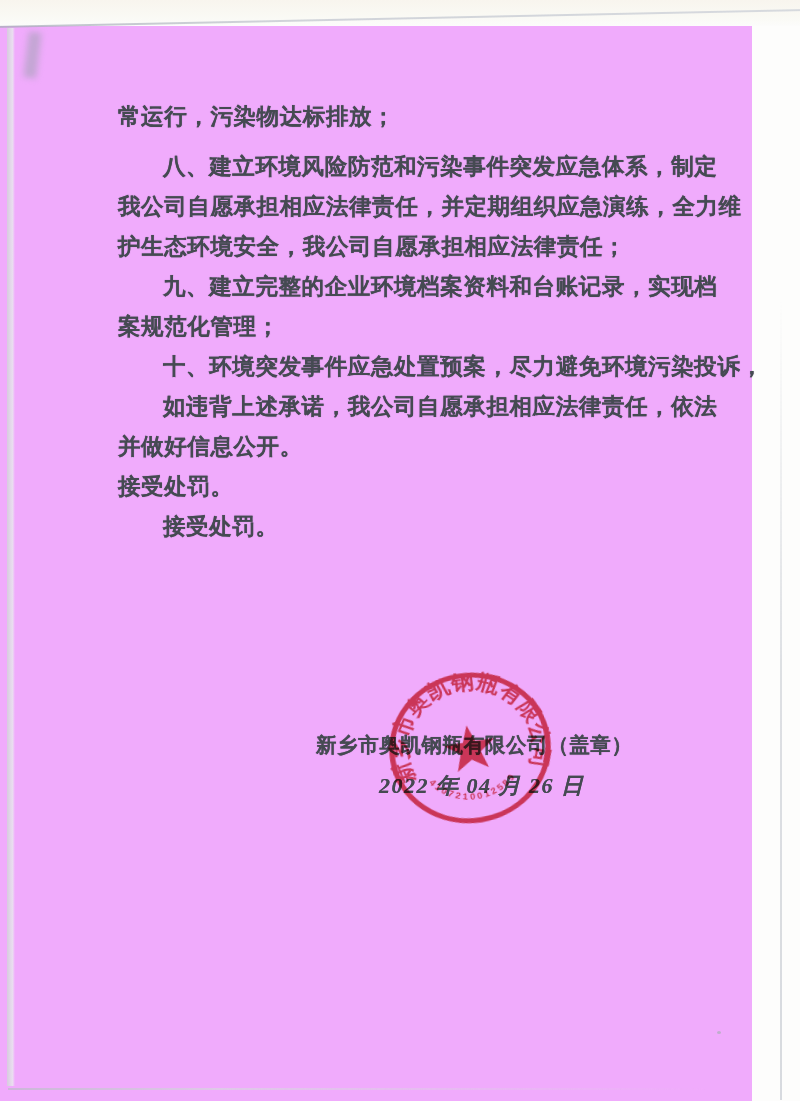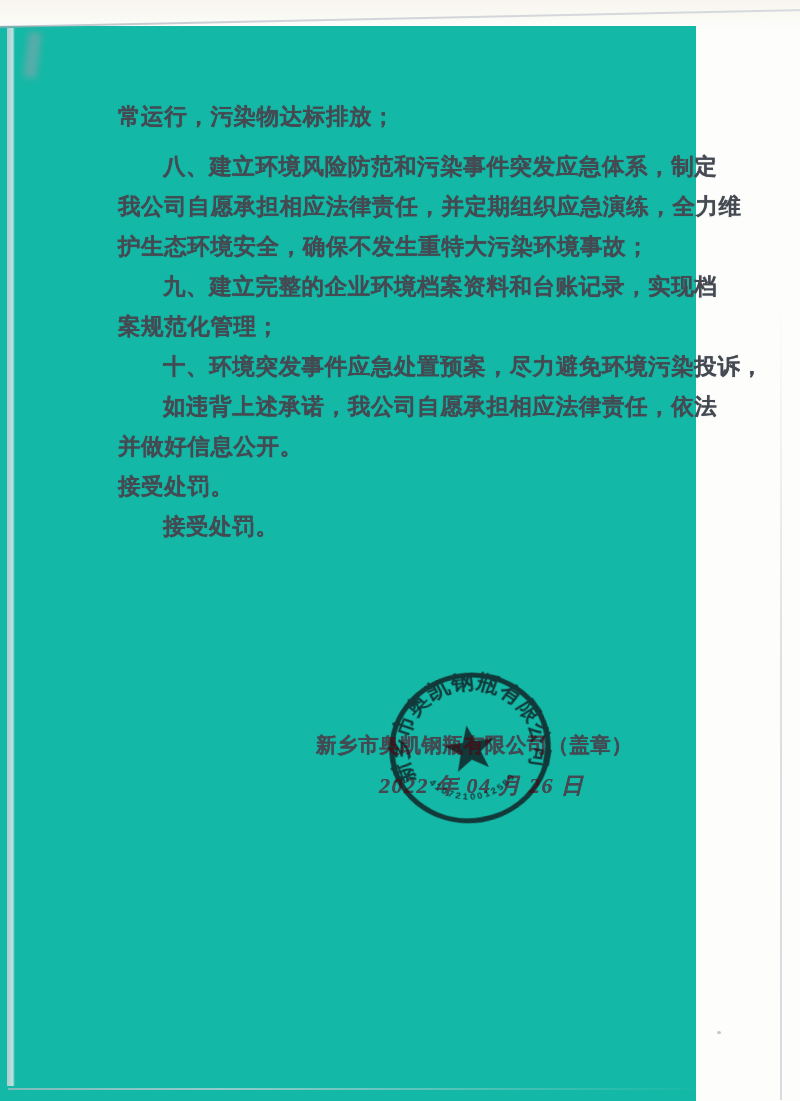--- a/index.html
+++ b/index.html
@@ -1,21 +1,21 @@
 <!DOCTYPE html>
 <html><head>
 <meta charset="utf-8">
 <style>
   html,body{margin:0;padding:0;}
   body{
     width:800px;height:1101px;overflow:hidden;
     background:#fdfdfc;
     font-family:"Liberation Sans","DejaVu Sans",sans-serif;
   }
-  .stage{position:relative;width:696px;height:1101px;background:#14b8a6;}
+  .stage{position:relative;width:752px;height:1101px;background:#f0abfc;}
 
   
   .top-strip{position:absolute;left:0;top:0;width:800px;height:26px;
     background:linear-gradient(180deg,#f8f5ee 0%,#fafaf5 70%,#fcfcfb 100%);}
   .top-edge-line{position:absolute;left:-6px;top:26px;width:815px;height:2.4px;
     background:linear-gradient(90deg,#a8aeb9 0%,#c2c6cf 35%,#ccd0d8 100%);
     transform:rotate(-1.2deg);transform-origin:left center;
     opacity:.75;filter:blur(.4px);border-radius:2px;}
   .left-edge-band{position:absolute;left:7px;top:28px;width:8px;height:1058px;
     background:linear-gradient(90deg,#d2d4d9 0%,#e9ebee 70%,rgba(255,255,255,0) 100%);
@@ -72,21 +72,21 @@
   <div class="left-edge-band"></div>
   <div class="corner-smudge"></div>
   <div class="right-edge-line"></div>
   <div class="bottom-edge-line"></div>
   <div class="speck"></div>
 
   <div class="body-text" style="color: rgb(69, 74, 82);">
     <div class="line">常运行，污染物达标排放；</div>
     <div class="line indent gap-lg">八、建立环境风险防范和污染事件突发应急体系，制定</div>
     <div class="line">我公司自愿承担相应法律责任，并定期组织应急演练，全力维</div>
-    <div class="line">护生态环境安全，确保不发生重特大污染环境事故；</div>
+    <div class="line">护生态环境安全，我公司自愿承担相应法律责任；</div>
     <div class="line indent">九、建立完整的企业环境档案资料和台账记录，实现档</div>
     <div class="line">案规范化管理；</div>
     <div class="line indent">十、环境突发事件应急处置预案，尽力避免环境污染投诉，</div>
     <div class="line indent">如违背上述承诺，我公司自愿承担相应法律责任，依法</div>
     <div class="line">并做好信息公开。</div>
     <div class="line">接受处罚。</div>
     <div class="line indent">接受处罚。</div>
   </div>
 
   <div class="company-line" style="color: rgb(69, 74, 82);">新乡市奥凯钢瓶有限公司（盖章）</div>

